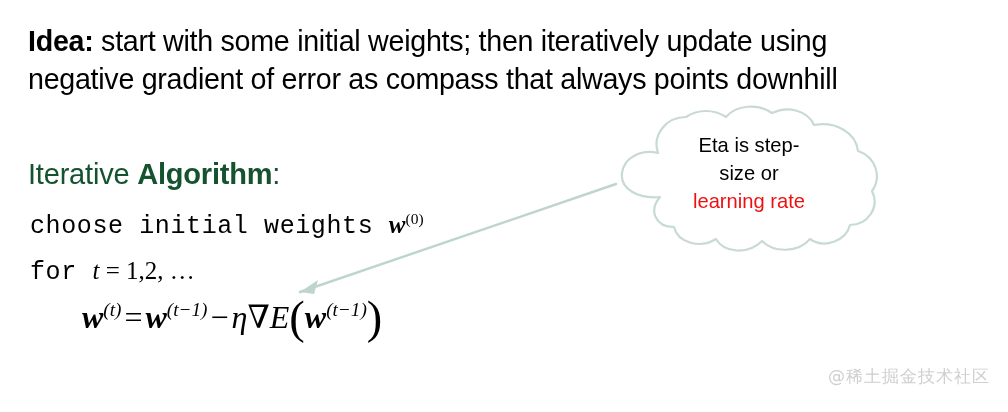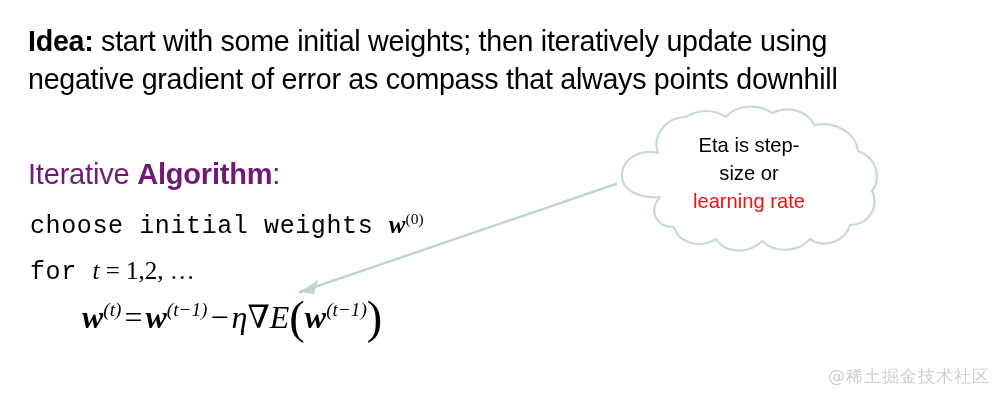--- a/index.html
+++ b/index.html
@@ -36,21 +36,21 @@
   }
 
   
   #algo-heading {
     position: absolute;
     left: 28px;
     top: 157px;
     font-size: 29px;
     line-height: 34px;
     letter-spacing: -0.2px;
-    color: #701a75;
+    color: #14532d;
     white-space: nowrap;
   }
   #algo-heading .bold {
     font-weight: bold;
   }
 
   
   .code-line {
     position: absolute;
     font-family: "Liberation Mono", "DejaVu Sans Mono", monospace;

